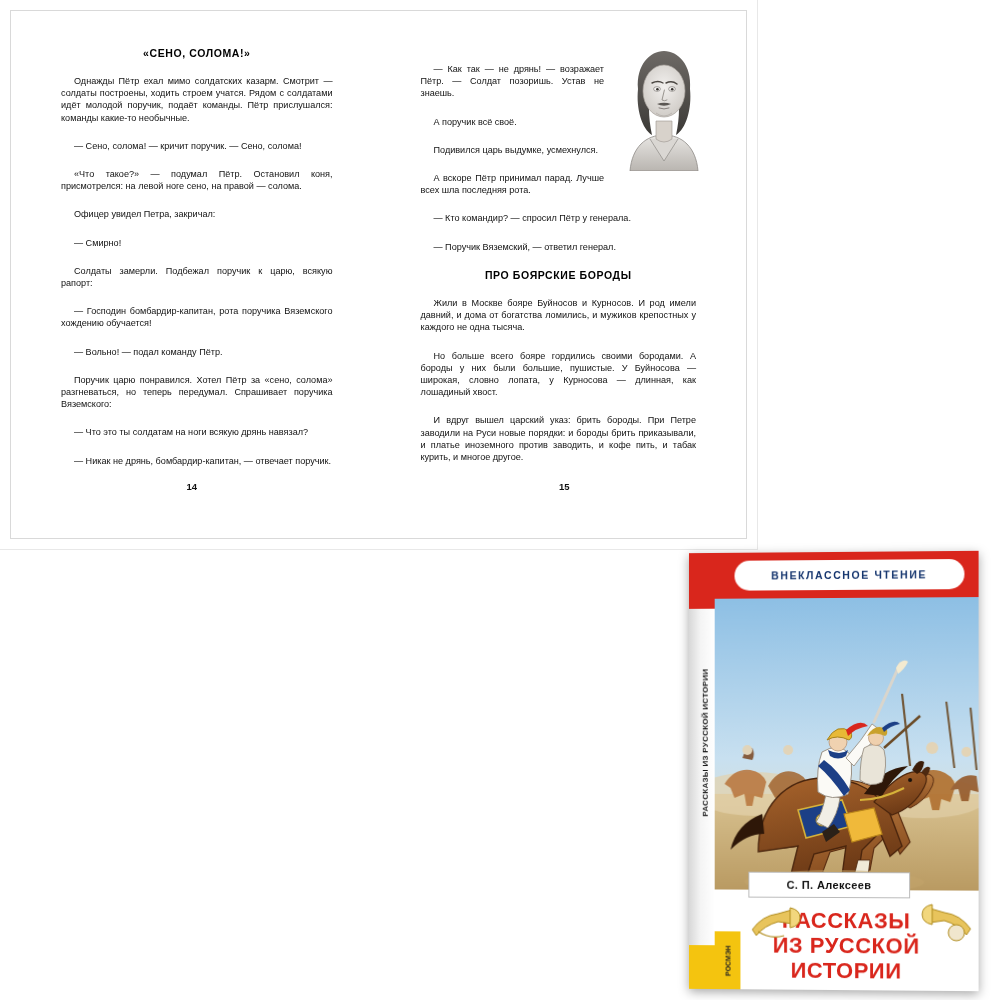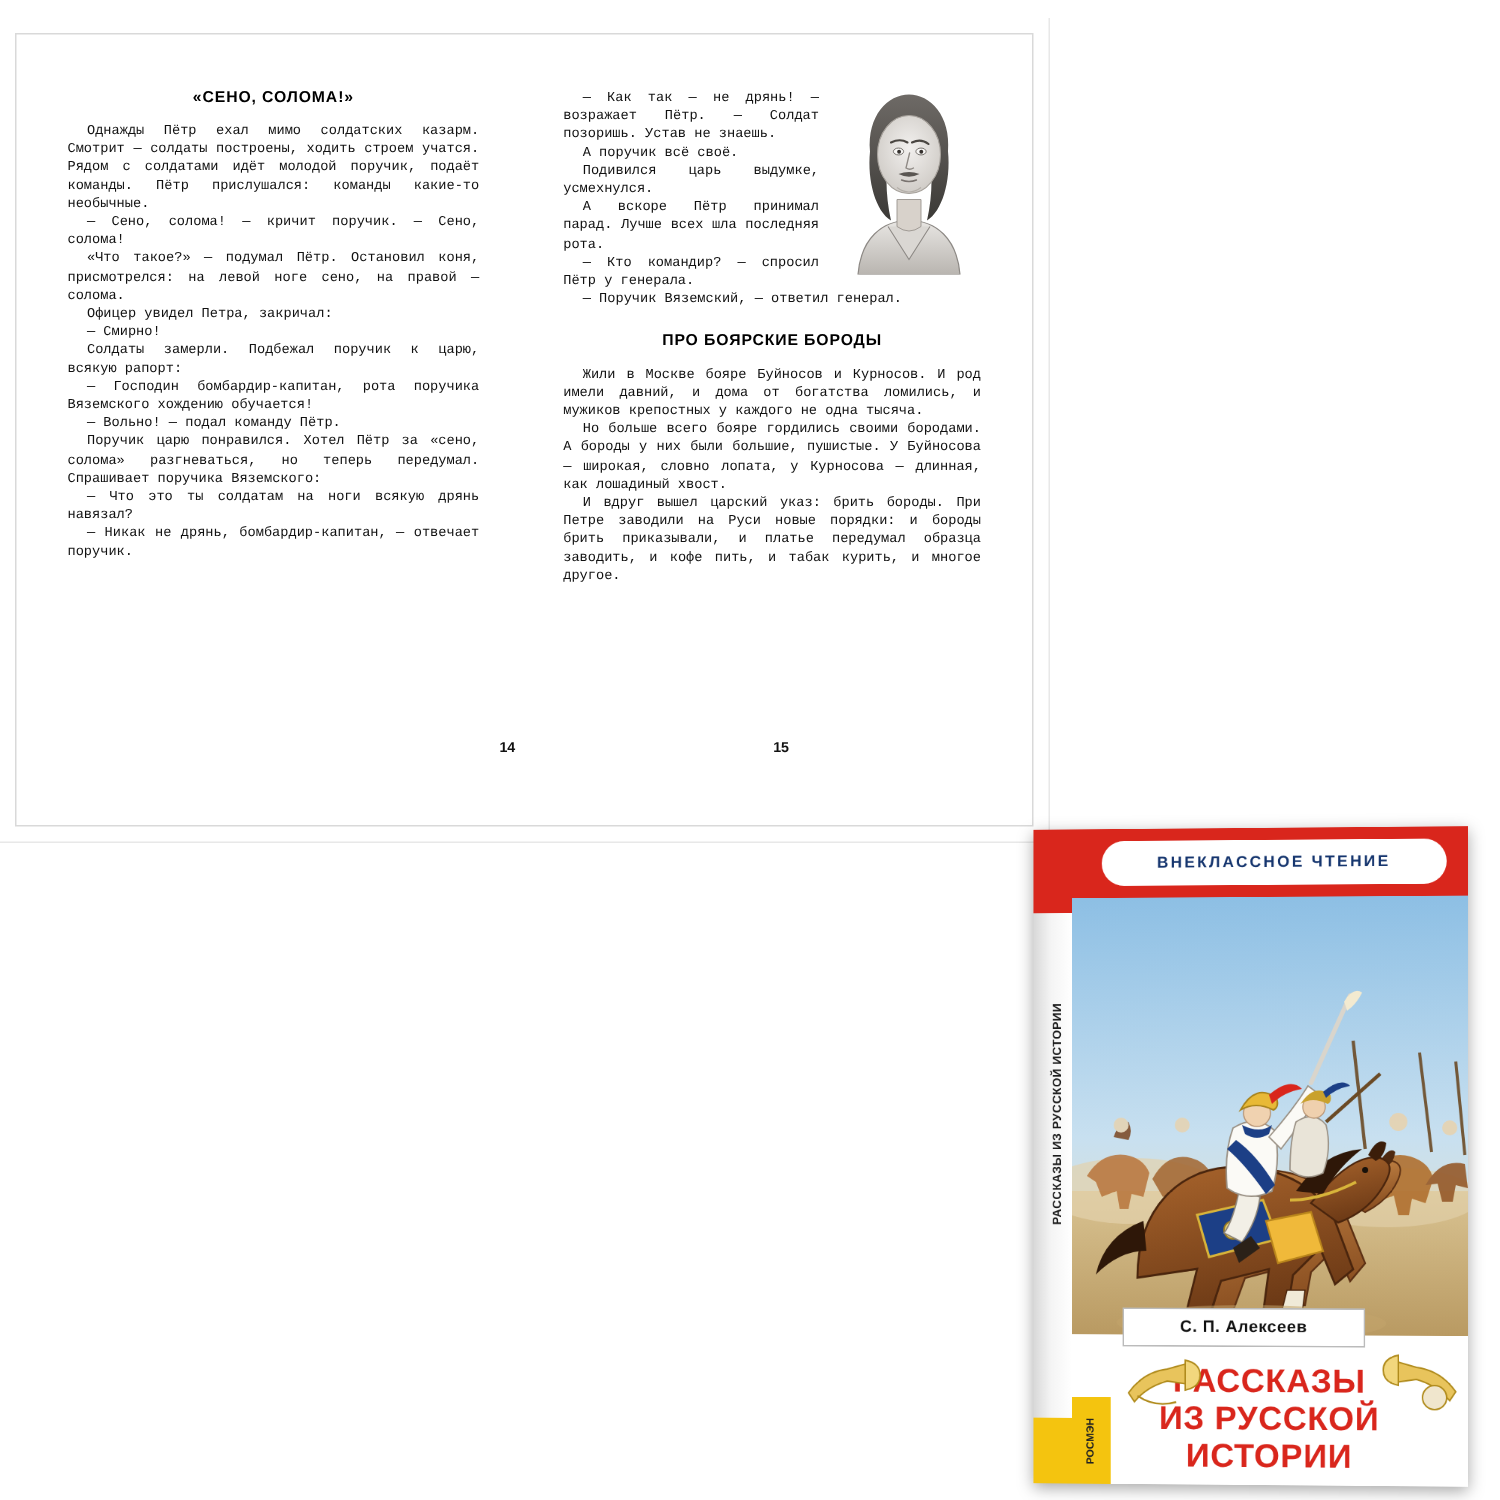--- a/index.html
+++ b/index.html
@@ -12,22 +12,22 @@
     height: 1000px;
     position: relative;
     font-family: "Liberation Sans", sans-serif;
     overflow: hidden;
   }
 
   
   #spread {
     position: absolute;
     left: 0;
-    top: 12px;
-    width: 700px;
+    top: 0;
+    width: 758px;
     height: 550px;
     background: #ffffff;
     border-right: 1px solid #e8e8e8;
     border-bottom: 1px solid #e8e8e8;
     box-sizing: border-box;
   }
   #spread-inner {
     position: absolute;
     left: 10px;
     top: 10px;
@@ -60,35 +60,34 @@
     font-weight: bold;
     font-size: 10.5px;
     letter-spacing: 0.6px;
     margin: 0 0 10px 0;
     color: #000;
   }
   .story-title.second {
     margin-top: 16px;
   }
   .page-body p {
-    margin: 0;
+    margin: 16px;
     text-indent: 13px;
-    font-family: Liberation Mono, monospace;
   }
   .folio {
     position: absolute;
     bottom: 46px;
     left: 0;
     right: 0;
     text-align: center;
     font-size: 9.5px;
     font-weight: bold;
     color: #111;
   }
-  .page.left .folio { padding-right: 6px; text-align: right; }
+  .page.left .folio { padding-right: 6px; }
   .page.right .folio { padding-left: 4px; }
 
   
   #portrait {
     float: right;
     width: 104px;
     height: 128px;
     margin: -4px -4px 4px 8px;
     position: relative;
   }
@@ -335,21 +334,21 @@
         <p>А поручик всё своё.</p>
         <p>Подивился царь выдумке, усмехнулся.</p>
         <p>А вскоре Пётр принимал парад. Лучше всех шла последняя рота.</p>
         <p>— Кто командир? — спросил Пётр у генерала.</p>
         <p>— Поручик Вяземский, — ответил генерал.</p>
 
         <div class="story-title second">ПРО БОЯРСКИЕ БОРОДЫ</div>
 
         <p>Жили в Москве бояре Буйносов и Курносов. И род имели давний, и дома от богатства ломились, и мужиков крепостных у каждого не одна тысяча.</p>
         <p>Но больше всего бояре гордились своими бородами. А бороды у них были большие, пушистые. У Буйносова — широкая, словно лопата, у Курносова — длинная, как лошадиный хвост.</p>
-        <p>И вдруг вышел царский указ: брить бороды. При Петре заводили на Руси новые порядки: и бороды брить приказывали, и платье передумал образца заводить, и кофе пить, и табак курить, и многое другое.</p>
+        <p>И вдруг вышел царский указ: брить бороды. При Петре заводили на Руси новые порядки: и бороды брить приказывали, и платье иноземного против заводить, и кофе пить, и табак курить, и многое другое.</p>
       </div>
       <div class="folio">15</div>
     </div>
 
   </div>
 </div>
 
 <div id="book">
   <div id="cover">
 

